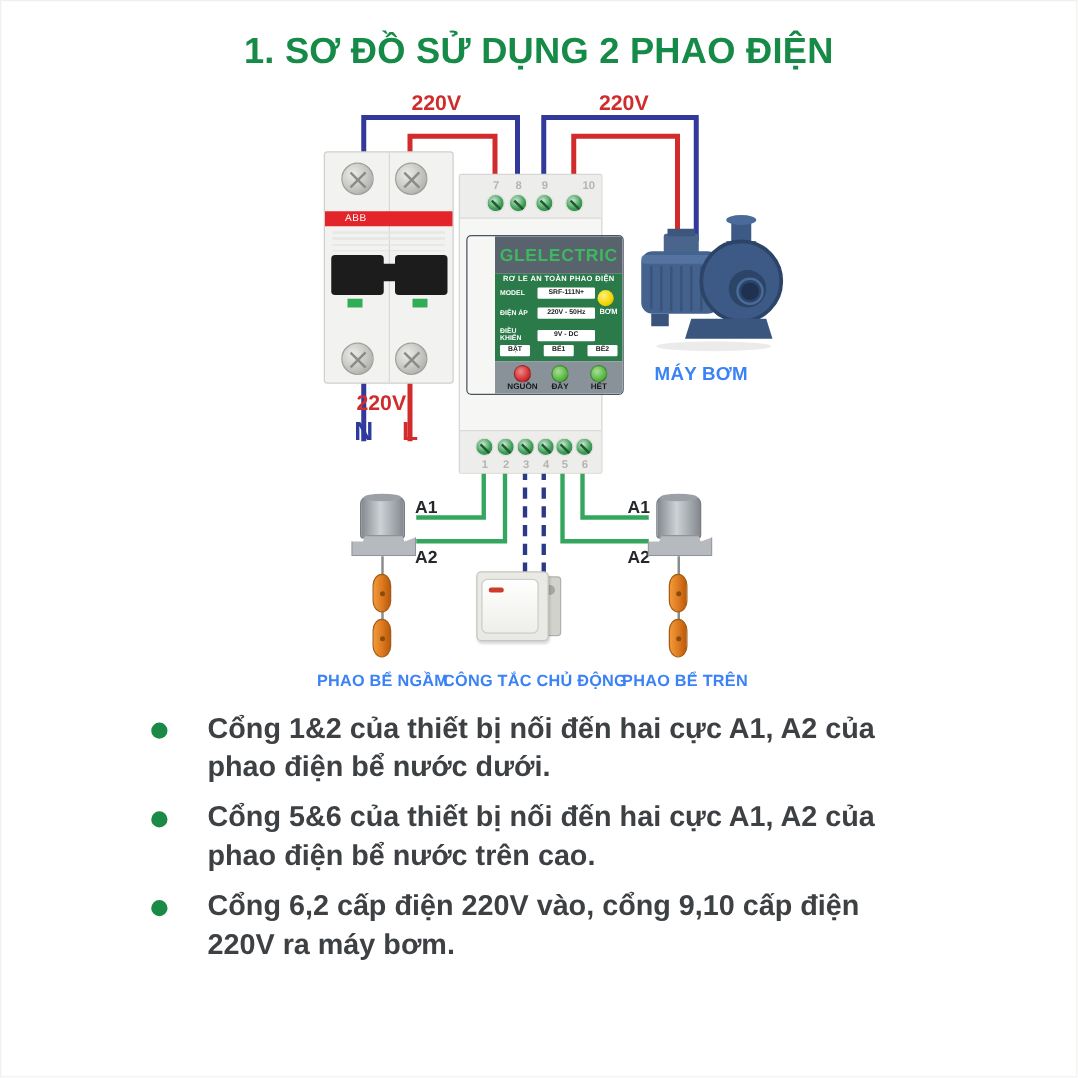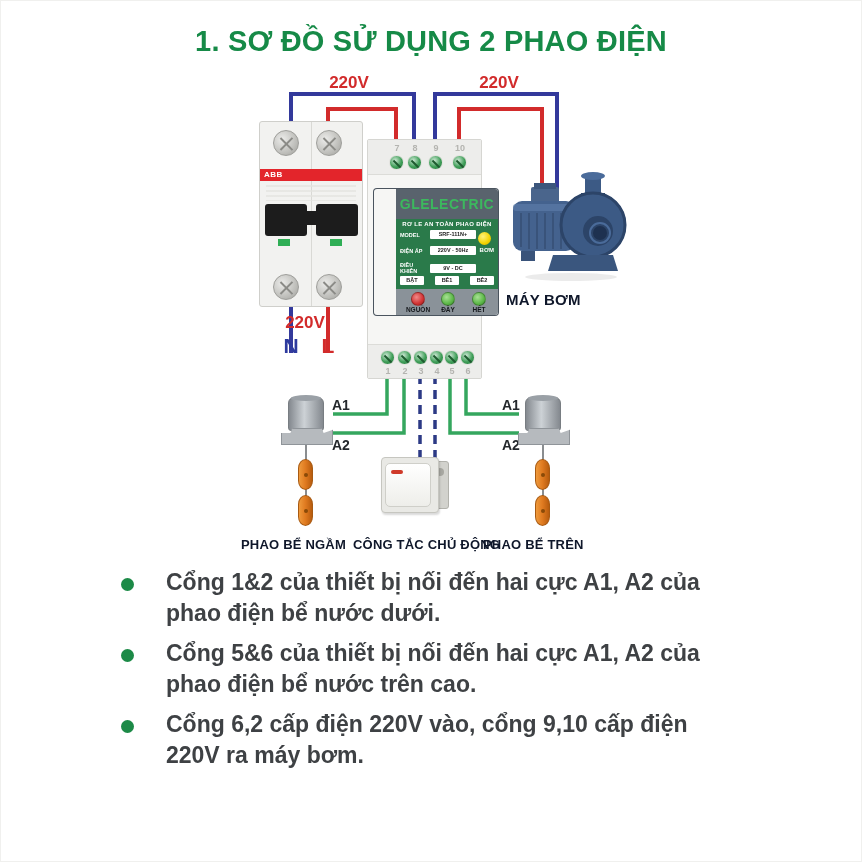--- a/index.html
+++ b/index.html
@@ -7,29 +7,29 @@
   .abs{position:absolute;}
   
   .title{left:0;right:0;top:24px;text-align:center;font-size:29px;font-weight:bold;color:#168a47;letter-spacing:0.2px;}
   
   #wires{position:absolute;left:0;top:0;pointer-events:none;}
   
   .v220{font-size:17px;font-weight:bold;color:#d22b2b;text-align:center;}
   .nlab{font-size:21px;font-weight:bold;color:#2d3a9e;text-align:center;}
   .llab{font-size:21px;font-weight:bold;color:#d22b2b;text-align:center;}
   .a-lab{font-size:14px;font-weight:bold;color:#24282c;}
-  .caption{font-size:13px;font-weight:bold;color:#0f172a;letter-spacing:0.2px;}
+  .caption{font-size:13px;font-weight:bold;color:#3b82f6;text-align:center;letter-spacing:0.2px;}
   
   .breaker{left:258px;top:120px;width:104px;height:186px;background:#f2f2f0;border:1px solid #cfcfcb;border-radius:3px;box-sizing:border-box;}
   .breaker .mid{position:absolute;left:50%;top:0;bottom:0;width:1px;background:#d9d9d5;}
   .screw{position:absolute;width:26px;height:26px;border-radius:50%;background:radial-gradient(circle at 35% 35%,#ececea,#bcbcb8 65%,#9b9b97);border:1px solid #9e9e9a;box-sizing:border-box;}
   .screw::before,.screw::after{content:"";position:absolute;left:15%;top:50%;width:70%;height:2px;background:#8b8b87;}
   .screw::before{transform:rotate(45deg);}
   .screw::after{transform:rotate(-45deg);}
-  .bk-band{position:absolute;left:0;right:0;top:47px;height:12px;background:#e3252b;color:#fff;font-size:8px;font-weight:bold;line-height:12px;padding-left:4px;box-sizing:border-box;letter-spacing:0.5px;}
+  .bk-band{position:absolute;left:0;right:0;top:47px;height:12px;background:#e3252b;color:#fff;font-size:8px;font-weight:normal;line-height:12px;padding-left:16px;box-sizing:border-box;letter-spacing:0.5px;}
   .bk-spec{position:absolute;left:6px;right:6px;top:63px;height:16px;background:repeating-linear-gradient(180deg,#e3e3df 0 2px,transparent 2px 5px);opacity:0.7;}
   .bk-toggle{position:absolute;top:82px;width:42px;height:32px;background:#1c1c1c;border-radius:3px;}
   .bk-bridge{position:absolute;left:38px;top:89px;width:28px;height:14px;background:#1c1c1c;}
   .bk-green{position:absolute;top:117px;width:12px;height:7px;background:#2fae55;}
   
   .relay{left:366px;top:138px;width:115px;height:240px;background:#f6f6f4;border:1px solid #d6d6d2;border-radius:2px;box-sizing:border-box;}
   .r-strip{position:absolute;left:0;right:0;background:#ededeb;}
   .r-strip.top{top:0;height:34px;border-bottom:1px solid #dcdcd8;}
   .r-strip.bottom{bottom:0;height:33px;border-top:1px solid #dcdcd8;}
   .t-num{position:absolute;width:18px;text-align:center;font-size:9px;color:#b4b4b0;font-weight:bold;}
@@ -114,21 +114,21 @@
   </div>
   <div class="abs v220" style="left:278px;top:312px;width:52px;">220V</div>
   <div class="abs nlab" style="left:278px;top:333px;width:24px;">N</div>
   <div class="abs llab" style="left:315px;top:333px;width:24px;">L</div>
 
   <div class="abs relay">
     <div class="r-strip top">
       <div class="t-num" style="left:20px;top:3px;">7</div>
       <div class="t-num" style="left:38px;top:3px;">8</div>
       <div class="t-num" style="left:59px;top:3px;">9</div>
-      <div class="t-num" style="left:83px;top:3px;">10</div>
+      <div class="t-num" style="left:94px;top:3px;">10</div>
       <div class="g-screw" style="left:21px;top:15px;"></div>
       <div class="g-screw" style="left:39px;top:15px;"></div>
       <div class="g-screw" style="left:60px;top:15px;"></div>
       <div class="g-screw" style="left:84px;top:15px;"></div>
     </div>
 
     <div class="panel">
       <div class="p-head">
         <span>GLELECTRIC</span>
       </div>

